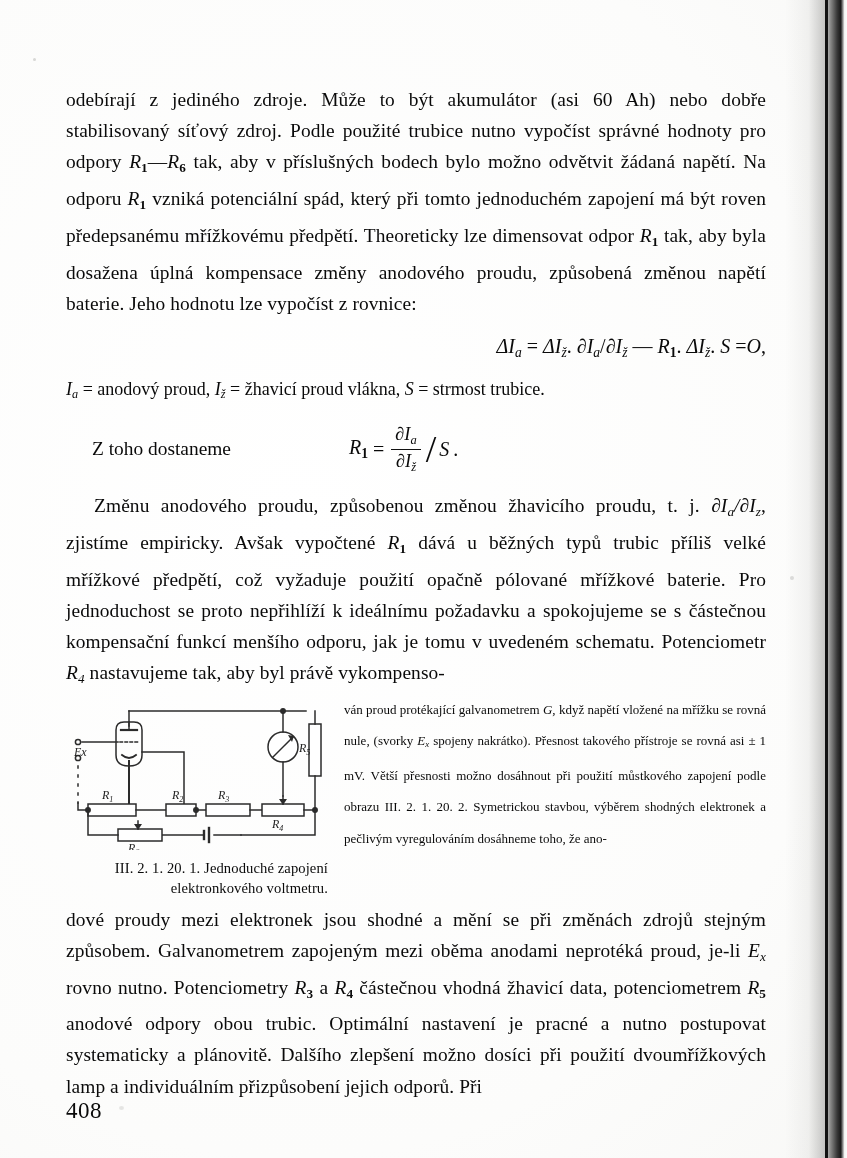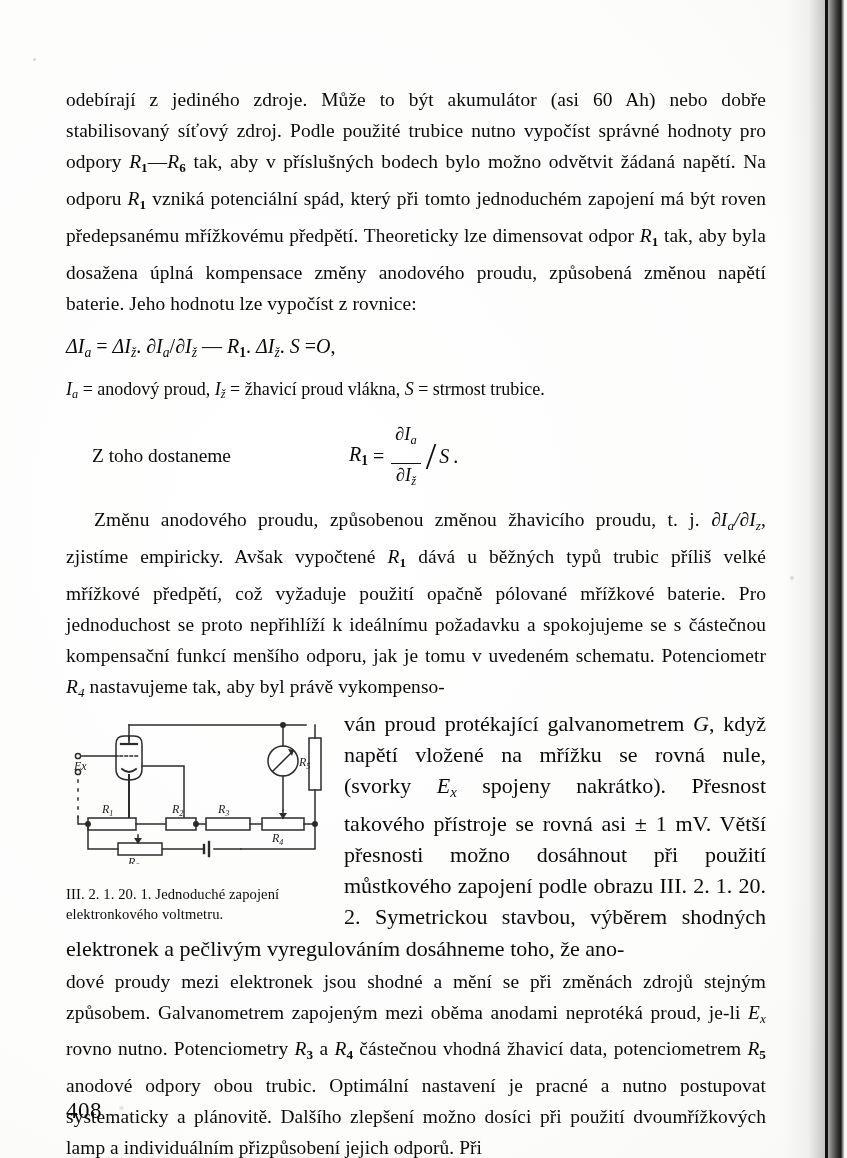--- a/index.html
+++ b/index.html
@@ -85,40 +85,40 @@
   sub {
     font-size: 0.68em;
     vertical-align: -0.28em;
     font-style: italic;
   }
   sub.upright { font-style: normal; font-weight: bold; }
 
   
   .equation-block {
     margin: 12px 0 6px 0;
-    text-align: left;
+    text-align: right;
     font-size: 20px;
     line-height: 30px;
   }
   .eq-inline-row {
     display: block;
     margin: 0;
     font-size: 18px;
     line-height: 31.1px;
   }
   .frac {
     display: inline-block;
     vertical-align: middle;
     text-align: center;
     margin: 0 2px;
   }
   .frac .num {
     display: block;
     border-bottom: 1.3px solid #111;
-    padding: 0 4px 15px 4px;
+    padding: 0 4px 1px 4px;
     font-size: 0.92em;
   }
   .frac .den {
     display: block;
     padding: 1px 4px 0 4px;
     font-size: 0.92em;
   }
   .bigslash {
     display: inline-block;
     font-size: 1.9em;
@@ -145,27 +145,27 @@
   
   .figure-wrap { overflow: hidden; }
   .figure-box {
     float: left;
     width: 262px;
     margin: 6px 16px 4px 0;
   }
   .figure-caption {
     font-size: 14.6px;
     line-height: 20px;
-    text-align: left;
-    margin-top: 20px;
+    text-align: right;
+    margin-top: 8px;
     letter-spacing: 0.1px;
   }
   .wrap-text {
     margin: 0;
-    font-size: 22px;
+    font-size: 13px;
     line-height: 31.1px;
     text-align: justify;
   }
 
   svg { display: block; }
   .page-number {
     position: absolute;
     left: 66px;
     top: 1098px;
     font-size: 23px;

